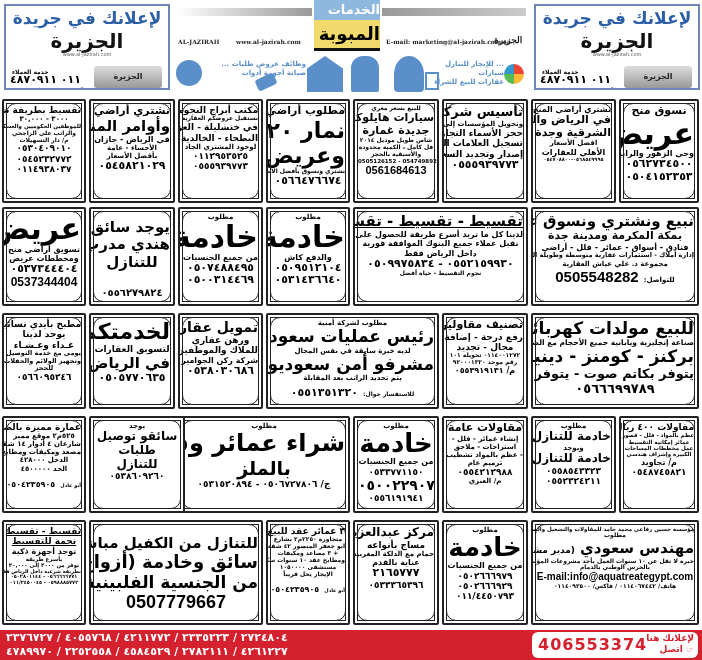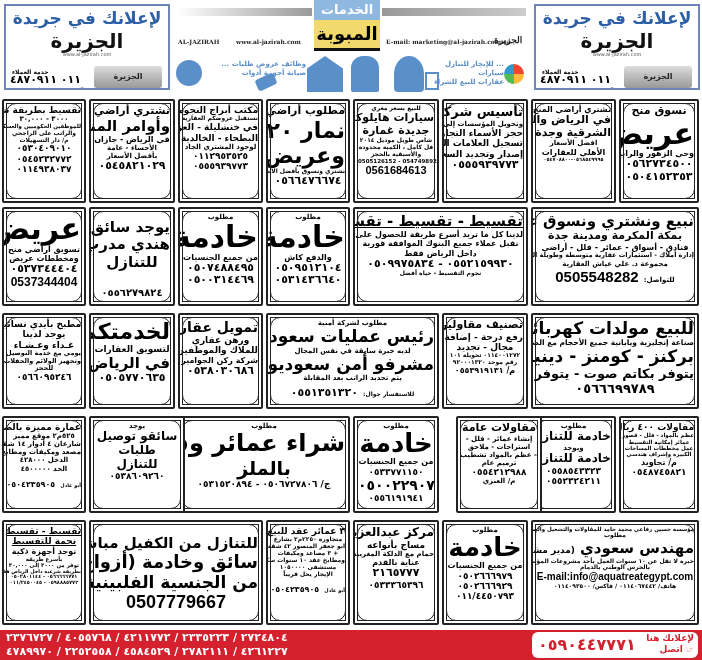--- a/index.html
+++ b/index.html
@@ -10,21 +10,21 @@
 .promo .t{font-size:17px;font-weight:bold;color:#2d5fa6;line-height:22px;margin-top:1px}
 .promo .logo{font-size:20px;font-weight:bold;line-height:20px;margin-top:2px;color:#111}
 .promo .url{font-size:5px;color:#555;direction:ltr;line-height:7px}
 .promo .svc{font-size:6px;font-weight:bold;position:absolute;left:6px;top:62px;direction:rtl}
 .promo .ph{font-size:11px;font-weight:bold;position:absolute;left:4px;top:67px;direction:ltr;letter-spacing:1px}
 .promo .fx{font-size:6px;font-weight:bold;position:absolute;left:4px;top:80px;direction:ltr}
 .promo .paper{position:absolute;right:6px;top:60px;width:68px;height:22px;background:linear-gradient(#ddd,#999);border-radius:3px;font-size:8px;font-weight:bold;line-height:22px;color:#222}
 .banner{position:absolute;left:176px;top:0;width:350px;height:95px}
 .bar{position:absolute;top:8px;height:8px;background:linear-gradient(90deg,#fff,#999)}
 .bar.r{background:linear-gradient(90deg,#999,#ccc)}
-.mast{position:absolute;left:138px;top:0;width:66px;height:52px;text-align:center;direction:rtl}
+.mast{position:absolute;left:138px;top:0;width:66px;height:52px;direction:rtl}
 .mast .top{background:#8fb8e0;color:#fff;font-size:13px;font-weight:bold;height:20px;line-height:20px}
 .mast .bot{background:#f2d96b;color:#000;font-size:18px;font-weight:bold;height:28px;line-height:28px}
 .mast .ul{height:3px;background:#111}
 .bline{position:absolute;top:38px;font-size:6px;font-family:"DejaVu Serif",serif;font-weight:bold;color:#222;direction:ltr}
 .icons{position:absolute;top:56px;left:0;width:350px;height:36px}
 .ic{position:absolute;background:#5b8fc9}
 .itxt{position:absolute;font-size:7px;color:#5b8fc9;direction:rtl;line-height:9px;font-weight:bold}
 
 .ad{position:absolute;background:#fff;border:2px solid #222;box-shadow:inset 0 0 0 2px #fff,inset 0 0 0 3px #222;direction:rtl;text-align:center;overflow:hidden;padding:4px 3px;border-radius:2px}
 .ad::before{content:"";position:absolute;inset:2px;border:1px solid #222;border-radius:10px;pointer-events:none}
@@ -270,21 +270,21 @@
     <span class="ln ph" style="font-size:9px">٠٥٤٨٧٤٥٨٢١</span>
 </div>
 <div class="ad" style="left:531px;top:416px;width:85px;height:97px">
   <span class="ln s">مطلوب</span>
     <span class="ln m" style="font-size:12px">خادمة للتنازل</span>
     <span class="ln s">ويوجد</span>
     <span class="ln m" style="font-size:12px">خادمة للتنازل</span>
     <span class="ln ph" style="font-size:9px">٠٥٥٨٥٤٣٣٢٣</span>
     <span class="ln ph" style="font-size:9px">٠٥٥٢٣٢٤٢١١</span>
 </div>
-<div class="ad" style="left:456px;top:416px;width:86px;height:97px">
+<div class="ad" style="left:442px;top:416px;width:86px;height:97px">
   <span class="ln m">مقاولات عامة</span>
     <span class="ln s">إنشاء عمائر - فلل -</span>
     <span class="ln s">استراحات - ملاحق</span>
     <span class="ln s">- عظم بالمواد تشطيب</span>
     <span class="ln s">ترميم عام</span>
     <span class="ln ph" style="font-size:9px">٠٥٥٤٢١٢٩٨٨</span>
     <span class="ln s">م/ العنزي</span>
 </div>
 <div class="ad" style="left:353px;top:416px;width:86px;height:97px">
   <span class="ln s">مطلوب</span>
@@ -368,19 +368,19 @@
     <span class="ln s" style="font-size:5px">٠٥٦٦٦٦٦٧٧١ - ٠٥٠٢٨٠١١٤٤</span>
     <span class="ln s" style="font-size:5px">٠٥٩٨٨٨٥٧٧٢ - ٠١١/٢٤٥٠٠٤٥</span>
 </div>
 
 <div class="footer">
   <div class="fnums">
     <div>٢٧٢٤٨٠٤ / ٢٣٣٥٢٢٣ / ٤٢١١٧٧٢ / ٤٠٥٥٧٦٨ / ٢٣٧٦٧٢٧</div>
     <div>٤٢٦١٢٢٧ / ٢٧٨٢١١١ / ٤٥٨٤٥٢٩ / ٢٢٥٢٥٥٨ / ٤٧٨٩٩٧٠</div>
   </div>
   <div class="fbox">
-    <div class="n">٠٥٩٠٤٤٧٧٧١</div>
+    <div class="n">406553374</div>
     <div class="a">
       <div>لإعلانك هنا</div>
       <div><span>☞</span> <span>اتصل</span></div>
     </div>
   </div>
 </div>
 
 </body></html>

